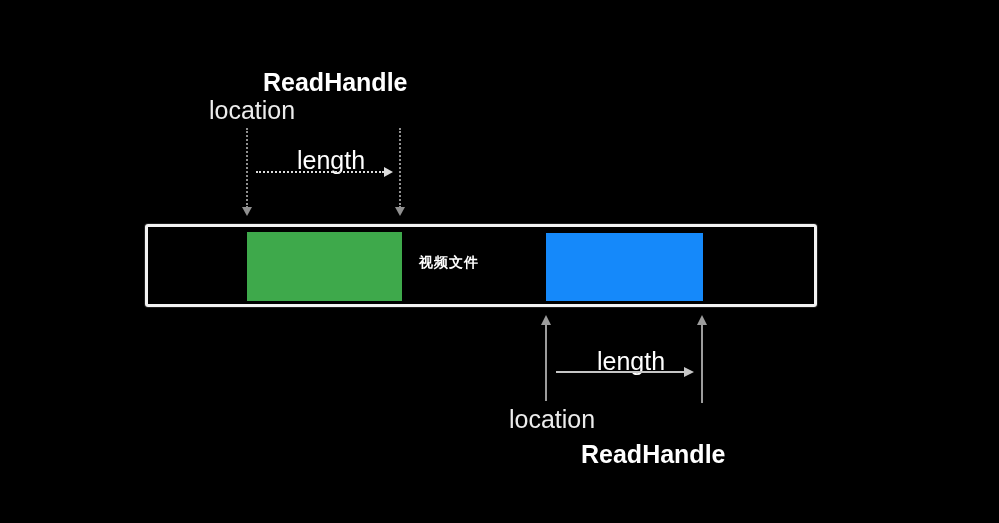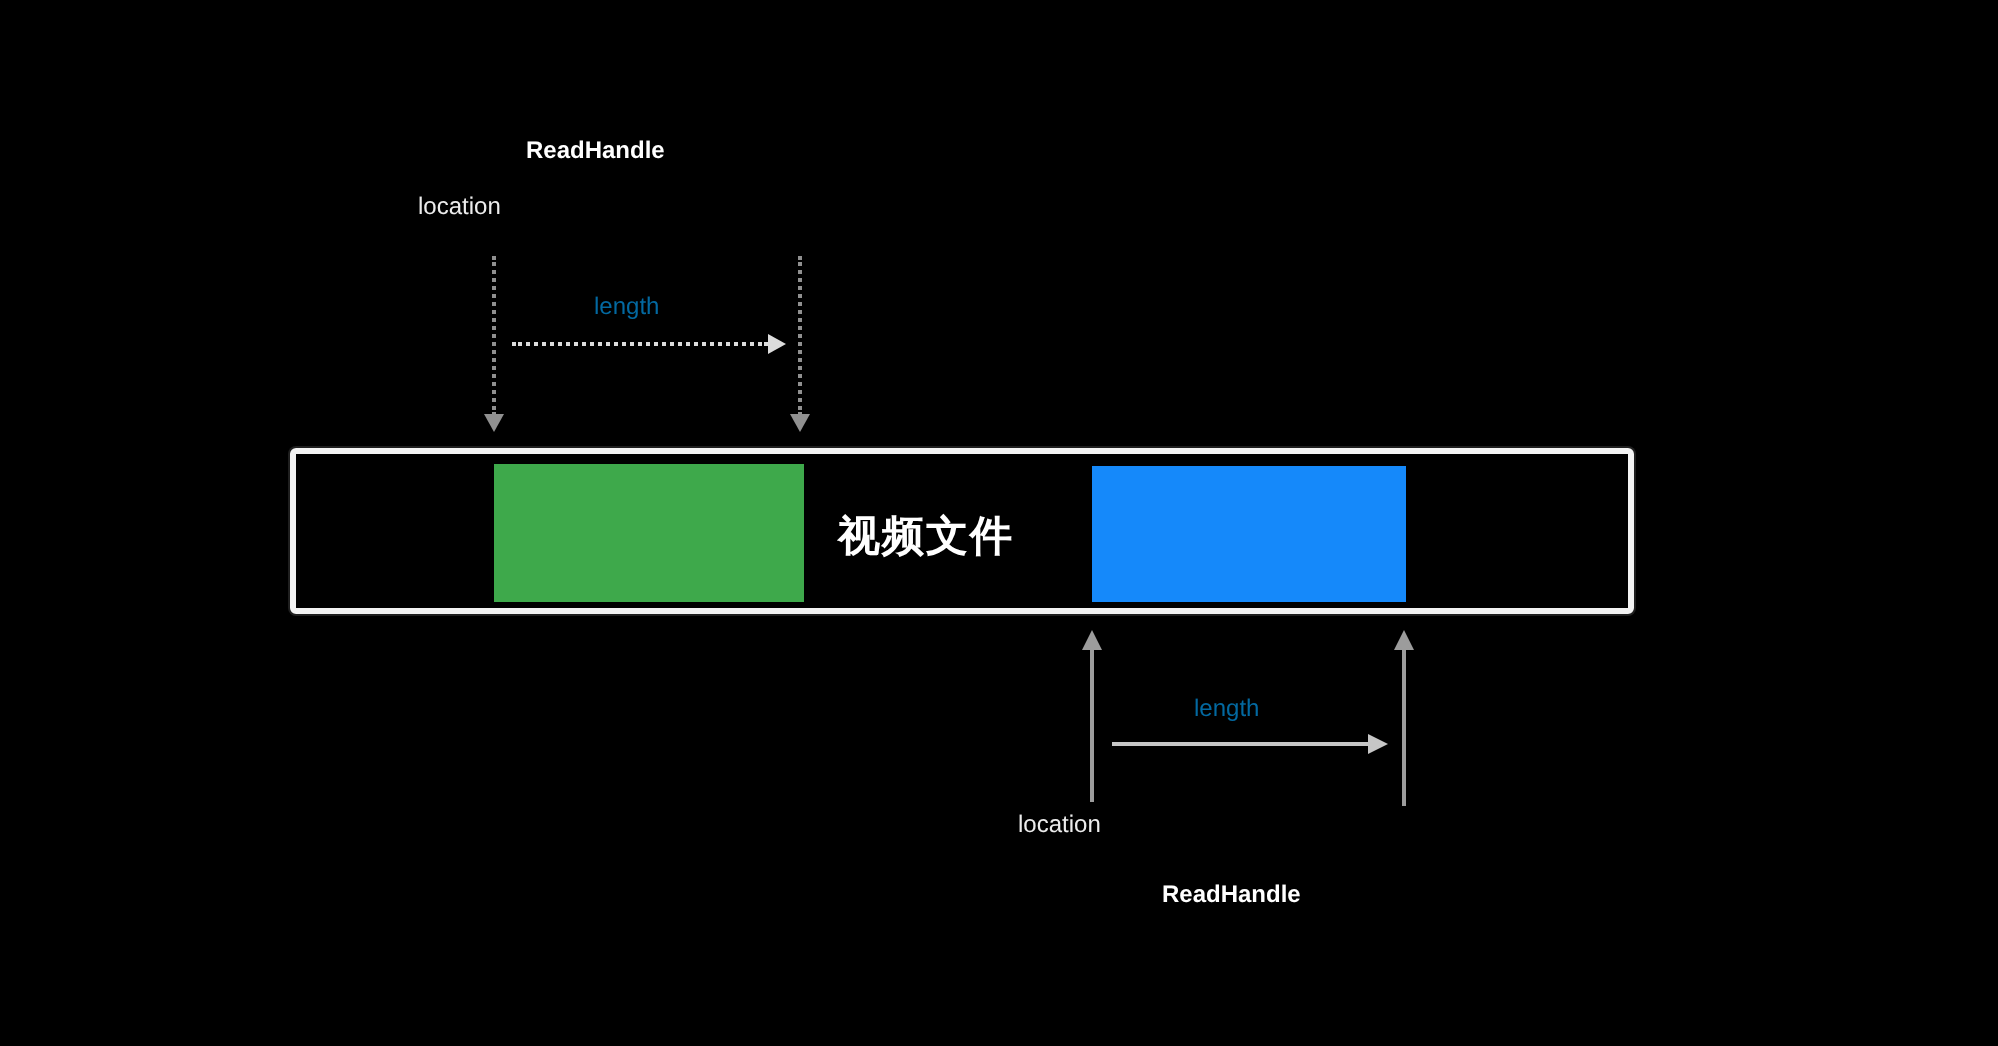--- a/index.html
+++ b/index.html
@@ -13,25 +13,25 @@
     height: 523px;
     background: #000000;
     overflow: hidden;
     font-family: "Liberation Sans", sans-serif;
   }
 
   
   .lbl {
     position: absolute;
     color: #ECECEC;
-    font-size: 12px;
+    font-size: 25px;
     line-height: 1.1;
     white-space: nowrap;
   }
-  .lbl.bright { color: #0369a1; }
+  .lbl.bright { color: #ffffff; }
   .lbl.title {
     color: #FFFFFF;
     font-weight: bold;
   }
 
   
   .file-bar {
     position: absolute;
     left: 145px;
     top: 224px;
@@ -45,21 +45,21 @@
   .block {
     position: absolute;
   }
   .read-block  { left: 247px; top: 232px; width: 155px; height: 69px; }
   .write-block { left: 546px; top: 233px; width: 157px; height: 68px; }
   .bar-label {
     position: absolute;
     left: 419px;
     top: 254px;
     color: #FFFFFF;
-    font-size: 21px;
+    font-size: 14px;
     font-weight: 600;
     letter-spacing: 1px;
     white-space: nowrap;
   }
 
   
   .vline-dotted {
     position: absolute;
     width: 0;
     border-left: 2px dotted #909090;

